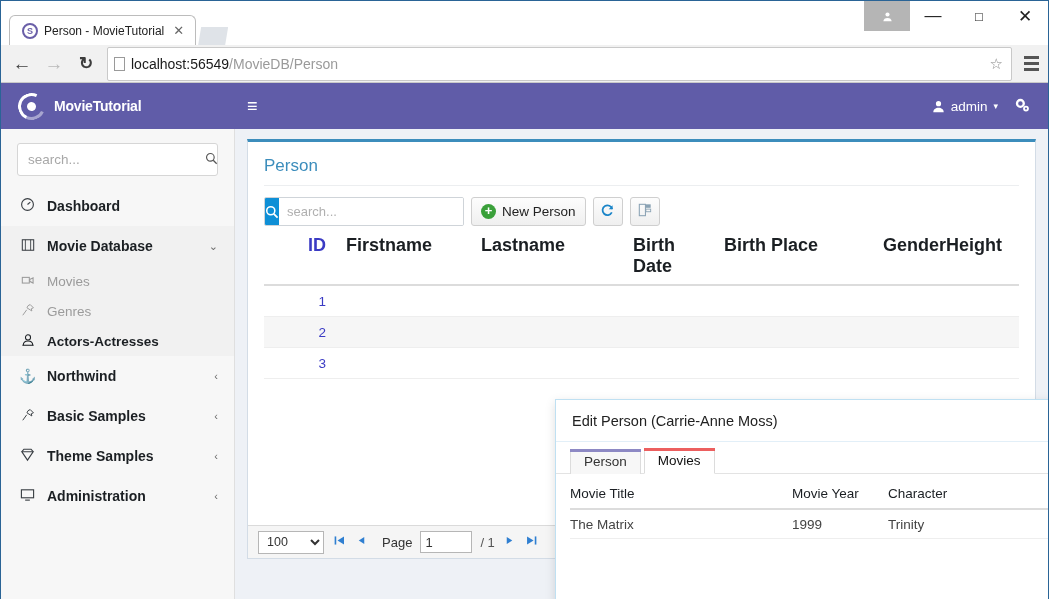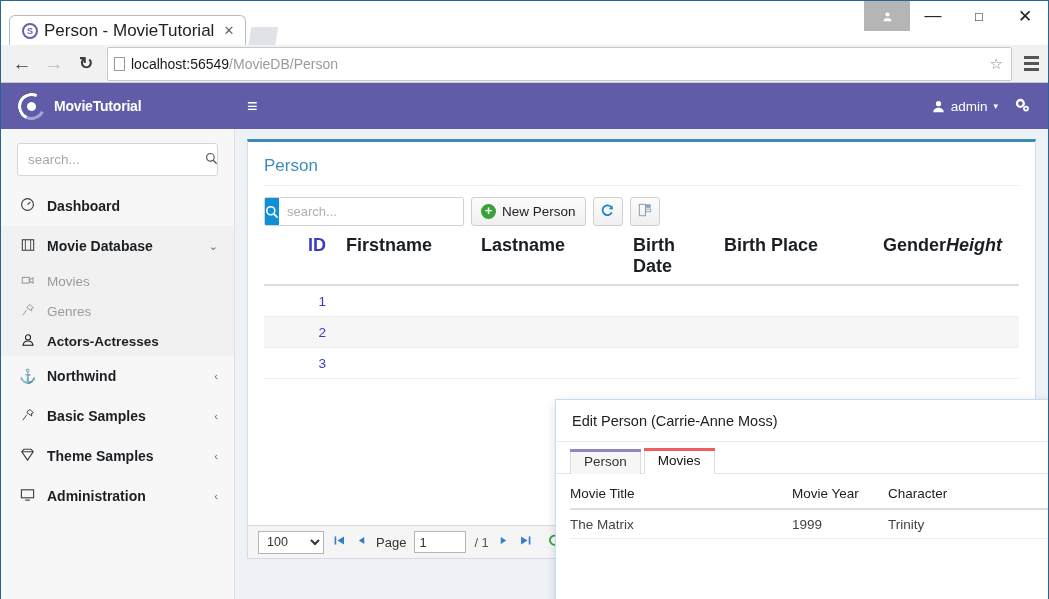--- a/index.html
+++ b/index.html
@@ -49,21 +49,21 @@
     min-width: 178px;
   }
   #tab-favicon {
     width: 16px; height: 16px; border-radius: 50%;
     border: 2px solid #6a5fa8;
     display: flex; align-items: center; justify-content: center;
     font-size: 9px; color: #6a5fa8; font-weight: bold;
     flex: 0 0 auto;
   }
   #tab-title {
-    font-size: 17px; color: #222; white-space: nowrap;
+    font-size: 12px; color: #222; white-space: nowrap;
     overflow: hidden; text-overflow: ellipsis; flex: 1 1 auto;
   }
   #tab-close { font-size: 13px; color: #666; padding: 0 3px; }
   #tab-new {
     width: 30px; height: 18px; background: #dfe3e8;
     margin-left: 2px;
     clip-path: polygon(10% 0, 100% 0, 90% 100%, 0 100%);
   }
 
   
@@ -224,36 +224,36 @@
     display: flex; font-size: 13.5px; color: #333;
     border-bottom: 1px solid #eeeeee; height: 31px; align-items: center;
   }
   .grid-row.alt { background: #f6f6f6; }
   .c-id   { width: 72px;  text-align: right; padding-right: 10px; color: #3b3bc4; }
   .c-fn   { width: 145px; padding-left: 10px; }
   .c-ln   { width: 152px; }
   .c-bd   { width: 85px;  text-align: left; padding-right: 4px; }
   .c-bp   { width: 152px; padding-left: 6px; }
   .c-gn   { width: 76px;  text-align: right; }
-  .c-ht   { width: 60px;  text-align: right; padding-right: 4px; font-style: italic; }
+  .c-ht   { width: 60px;  text-align: right; padding-right: 4px; }
 
   
   #pager {
     position: absolute; left: 0; right: 0; bottom: 0; height: 33px;
     background: #f5f5f5; border-top: 1px solid #dadada;
     display: flex; align-items: center; gap: 8px; padding: 0 10px;
     font-size: 13px; color: #333;
   }
   #page-size {
     height: 23px; width: 66px; font-size: 12.5px;
     font-family: inherit; border: 1px solid #b6b6b6; background: #fff;
     color: #333; padding-left: 4px;
   }
   .pg-arrow { color: #2f7fd1; font-size: 13px; padding: 0 1px; }
-  #page-label { }
+  #page-label { margin-left: 6px; }
   #page-input {
     width: 52px; height: 22px; border: 1px solid #b6b6b6;
     font-size: 13px; padding-left: 4px; font-family: inherit; color: #333;
   }
   #page-total { color: #555; }
   #pager-refresh { color: #35a035; font-size: 14px; margin-left: 6px; }
   #pager-status { margin-left: 3px; color: #333; }
 
   
   #modal {

